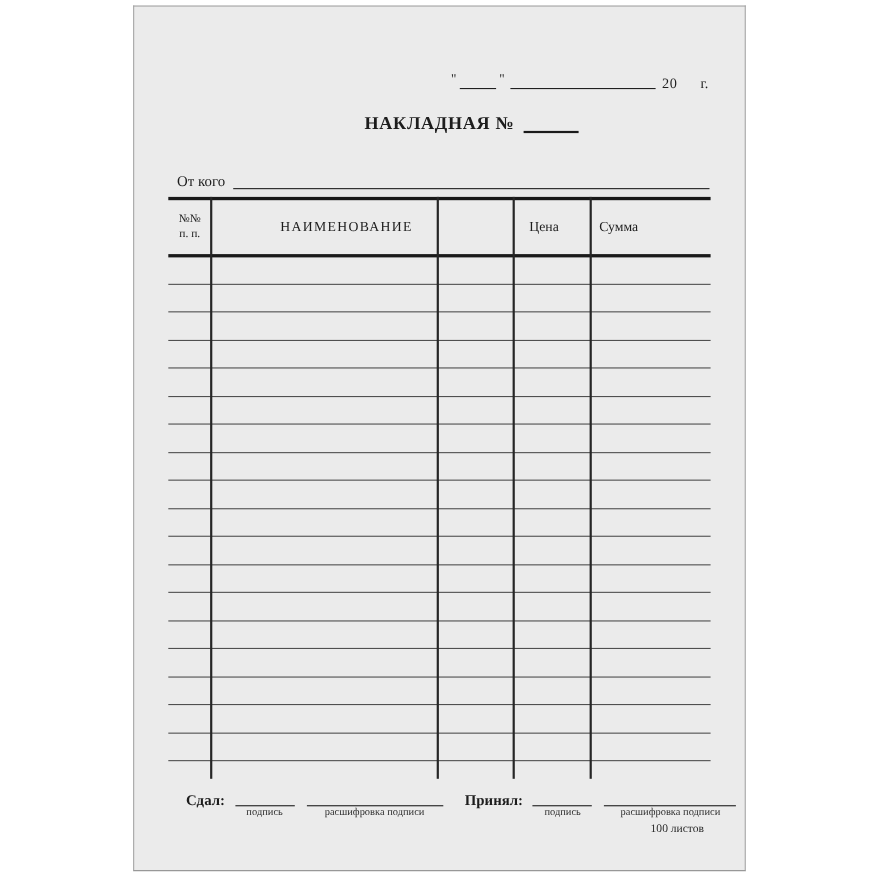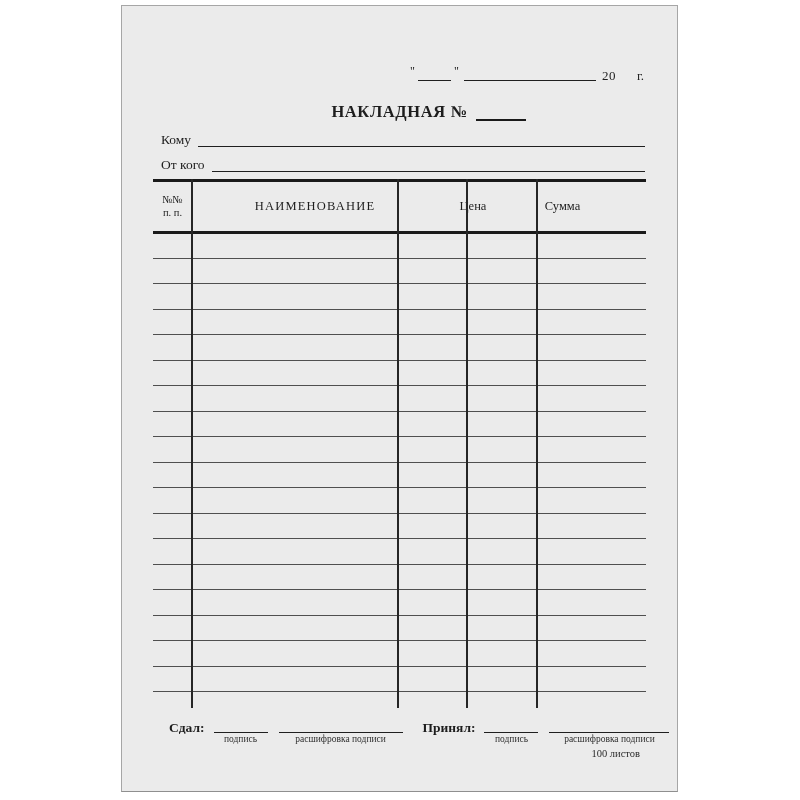--- a/index.html
+++ b/index.html
@@ -95,21 +95,21 @@
   .th {
     display: flex; flex-direction: column;
     align-items: center; justify-content: center;
     font-size: 12.5px;
     line-height: 1.2;
     box-sizing: border-box;
   }
   .th.c-num  { width: 39px;  font-size: 10.5px; line-height: 1.25; }
   .th.c-name { width: 246px; letter-spacing: 1.2px; }
   .th.c-qty  { width: 69px; }
-  .th.c-price{ width: 70px; }
+  .th.c-price{ width: 70px; align-items: flex-end; }
   .th.c-sum  { width: 109px; }
 
   .rows { position: absolute; top: 54px; left: 0; right: 0; }
   .row { height: 25.5px; border-bottom: 1px solid #4f4f4f; box-sizing: border-box; }
 
   
   .footer {
     position: absolute;
     top: 712px; left: 47px;
     display: flex;
@@ -155,24 +155,20 @@
     <span class="g">г.</span>
   </div>
 
   <div class="title-row">
     <span class="title-inner">
       <span>НАКЛАДНАЯ №</span>
       <span class="num-blank"></span>
     </span>
   </div>
 
-  <div class="field-row to">
-    <span class="lbl">Кому</span>
-    <span class="fill"></span>
-  </div>
 
   <div class="field-row from">
     <span class="lbl">От кого</span>
     <span class="fill"></span>
   </div>
 
   <div class="grid">
     <div class="hline top"></div>
 
     <div class="thead">

